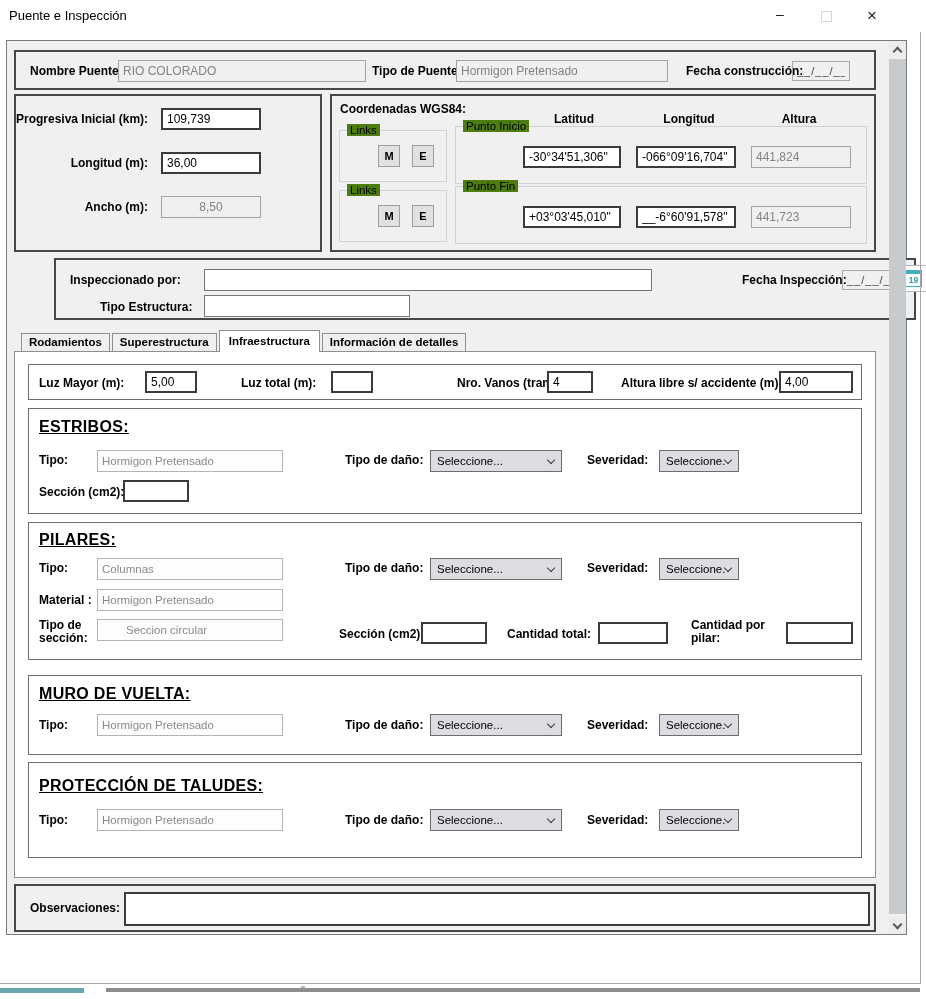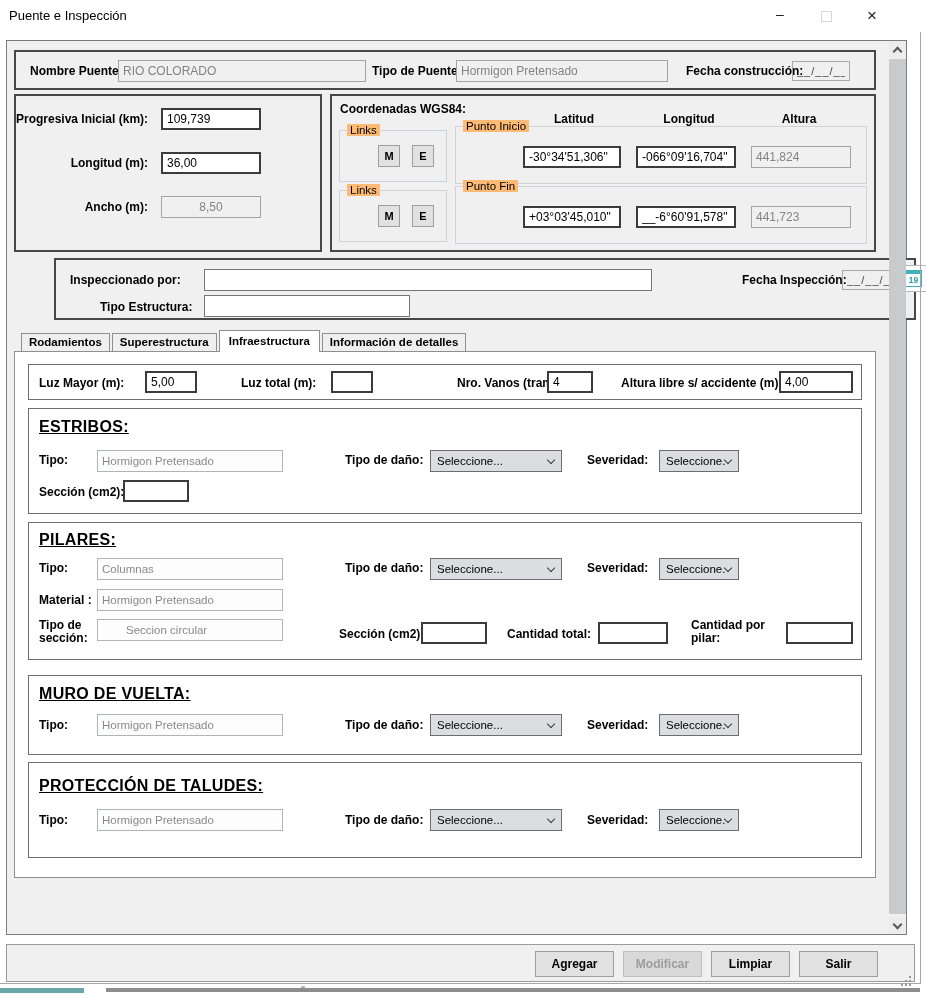--- a/index.html
+++ b/index.html
@@ -42,21 +42,21 @@
   .in.disw { background:#fdfdfd; border:1px solid #b0b3b8; color:#8a8a8a; font-size:11.5px; }
   .in.masked { background:transparent; border:1px solid #a9a9a9; color:#474747; letter-spacing:1px; font-size:11px; text-align:center; }
   textarea.in { resize:none; }
 
   
   .combo { position:absolute; height:22px; background:#dcdde1; border:1px solid #6d6d71; display:flex; align-items:center; justify-content:space-between; padding:0 7px 0 6px; font-size:11.5px; color:#000; cursor:default; }
   .cv { width:6px; height:6px; border-right:1.5px solid #3a3a3a; border-bottom:1.5px solid #3a3a3a; transform:rotate(45deg); margin-top:-2px; flex:0 0 auto; }
 
   
   .gb { position:absolute; border:1px solid #cfd2d6; }
-  .gb-cap { position:absolute; top:-7px; left:7px; background:#fdba74; padding:0 3px; font-size:11.5px; color:#000; white-space:nowrap; }
+  .gb-cap { position:absolute; top:-7px; left:7px; background:#4d7c0f; padding:0 3px; font-size:11.5px; color:#000; white-space:nowrap; }
 
   
   .btn { position:absolute; background:#e1e1e1; border:1px solid #9e9e9e; font-family:"Liberation Sans",sans-serif; font-size:12px; font-weight:700; color:#000; display:flex; align-items:center; justify-content:center; cursor:default; }
   .btn.sm { font-size:11px; }
   .btn.disabled { background:#d9d9d9; border-color:#bfbfbf; color:#9d9d9d; }
 
   
   .tabrow { position:absolute; left:21px; top:330px; height:21px; display:flex; align-items:flex-end; z-index:3; }
   .tab { height:18px; line-height:16px; padding:0 7px; background:#efefef; border:1px solid #8f8f8f; border-bottom:none; font-size:11.5px; font-weight:700; margin-right:2px; cursor:default; white-space:nowrap; }
   .tab.active { height:22px; line-height:20px; padding:0 9px; background:#fff; margin-bottom:-1px; }
@@ -255,38 +255,35 @@
       <span>Seleccione...</span>
         <span class="cv"></span>
     </div>
     <span class="lbl" style="left:558px;top:50px;">Severidad:</span>
     <div class="combo" style="left:630px;top:46px;width:80px;">
       <span>Seleccione.</span>
         <span class="cv"></span>
     </div>
   </div>
 
+  <div class="pframe" style="left:14px;top:884px;width:862px;height:48px;">
+    <span class="lbl" style="left:14px;top:15px;">Observaciones:</span>
+    <textarea class="in" style="left: 108px; top: 6px; width: 746px; height: 34px;"></textarea>
+  </div>
 
   <div class="sbar">
     <div class="sb-btn" style="top:0;">
         <span class="chev up"></span>
       </div>
     <div class="sb-thumb"></div>
     <div class="sb-btn" style="top:876px;">
         <span class="chev down"></span>
       </div>
   </div>
 
-  <div class="footer">
-    <div class="btn" style="left:528px;top:6px;width:79px;height:26px;">Agregar</div>
-    <div class="btn disabled" style="left:616px;top:6px;width:79px;height:26px;">Modificar</div>
-    <div class="btn" style="left:704px;top:6px;width:79px;height:26px;">Limpiar</div>
-    <div class="btn" style="left:792px;top:6px;width:79px;height:26px;">Salir</div>
-    <span class="grip"></span>
-  </div>
 
   <div class="edge" style="left:920px;top:32px;width:1px;height:952px;"></div>
   <div class="edge" style="left:0;top:983px;width:921px;height:1px;"></div>
   <div class="strip-teal"></div>
   <div class="strip-mark"></div>
   <div class="strip-gray"></div>
 
 </div>
 
 </body></html>

